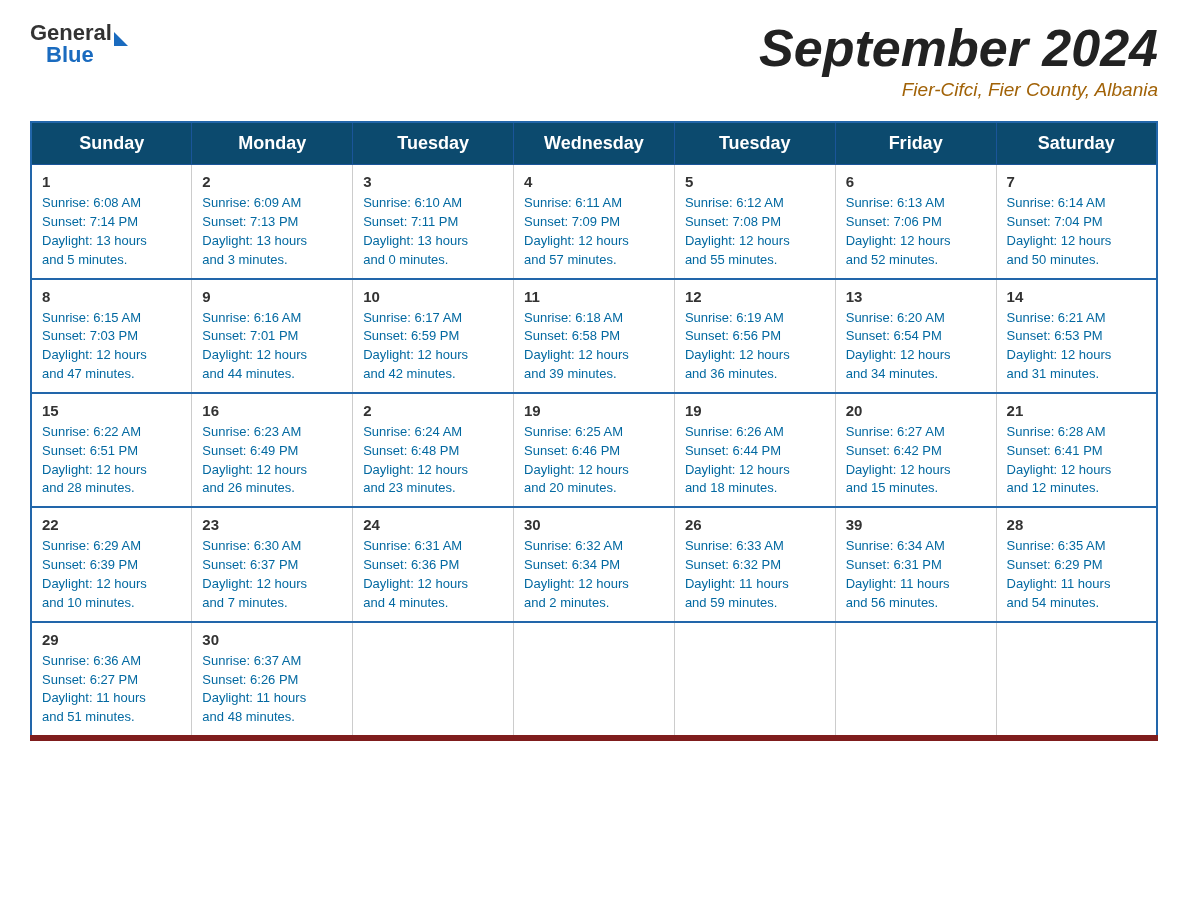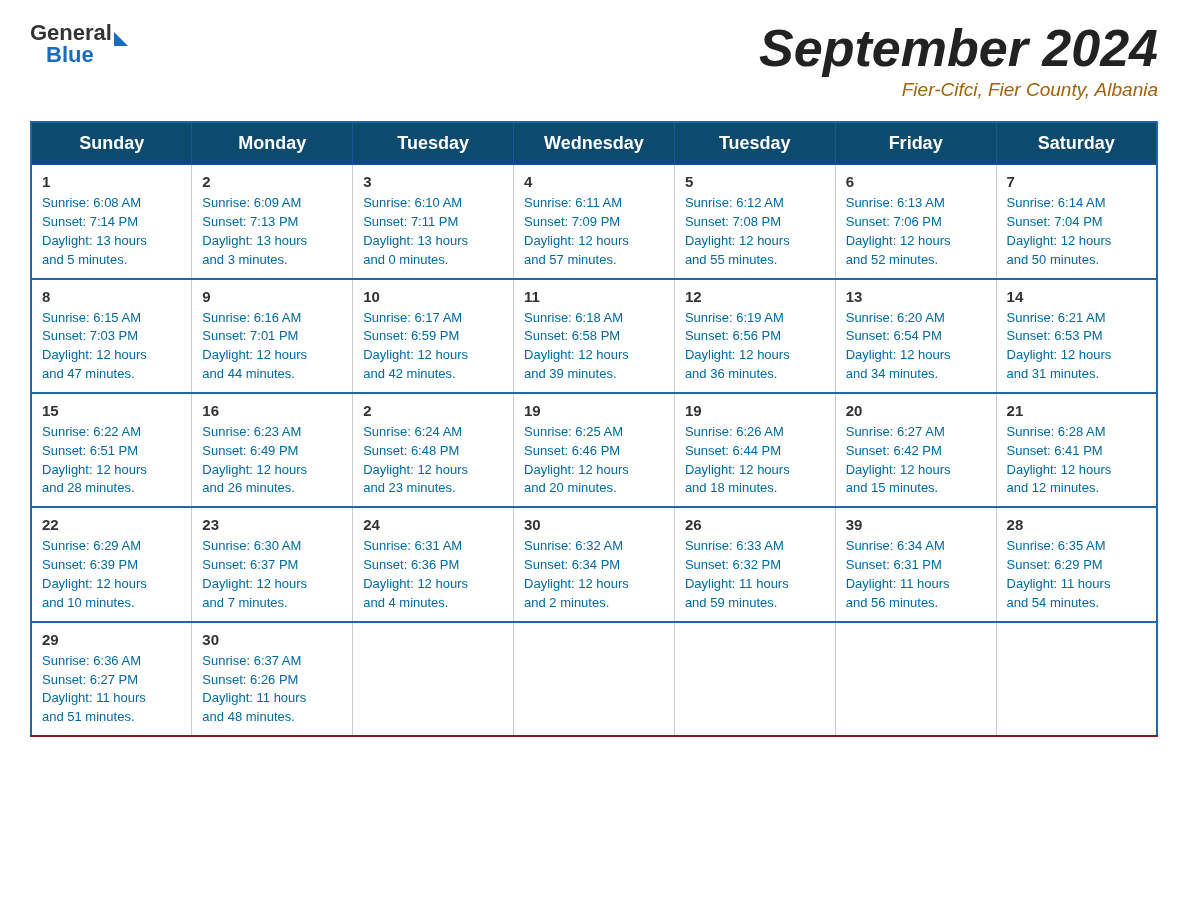--- a/index.html
+++ b/index.html
@@ -78,21 +78,21 @@
       vertical-align: top;
       padding: 8px 10px;
       font-size: 13.5px;
       color: #333;
       border: 1px solid #ccc;
       border-bottom: 2px solid #2266aa;
       width: 14.28%;
       min-height: 90px;
     }
     tbody tr:last-child td {
-      border-bottom: 2px solid #7f1d1d;
+      border-bottom: 6px solid #7f1d1d;
     }
     .day-number {
       font-size: 15px;
       font-weight: bold;
       margin-bottom: 4px;
       display: block;
     }
     .day-info {
       font-size: 13px;
       line-height: 1.45;

